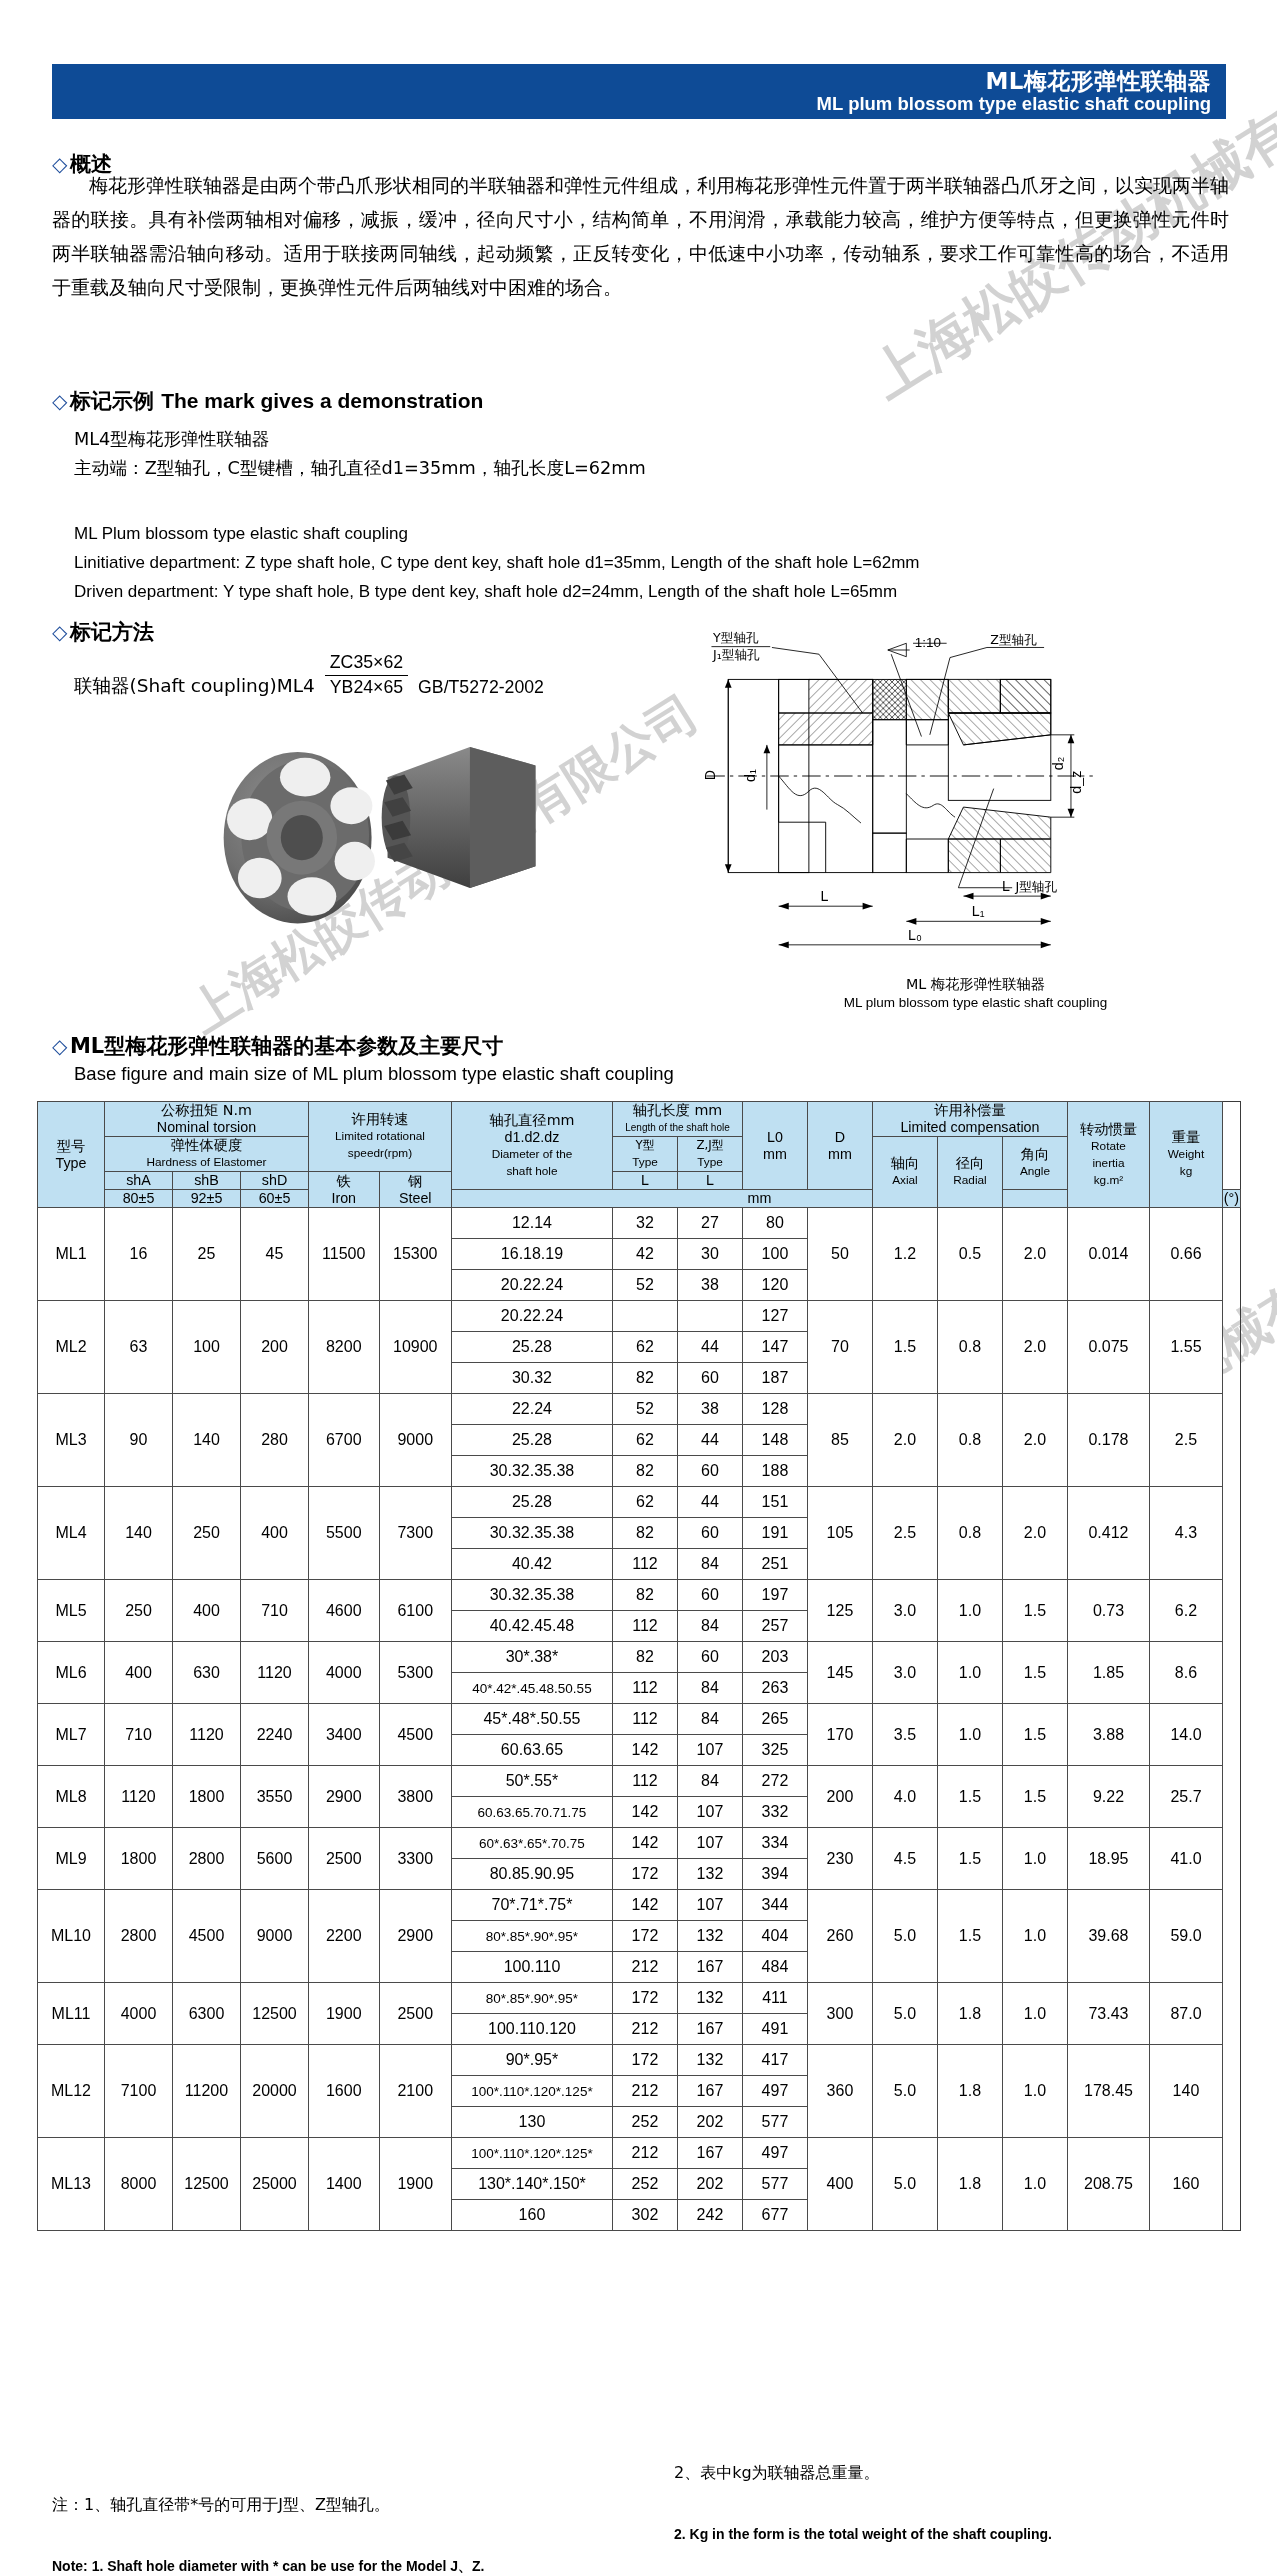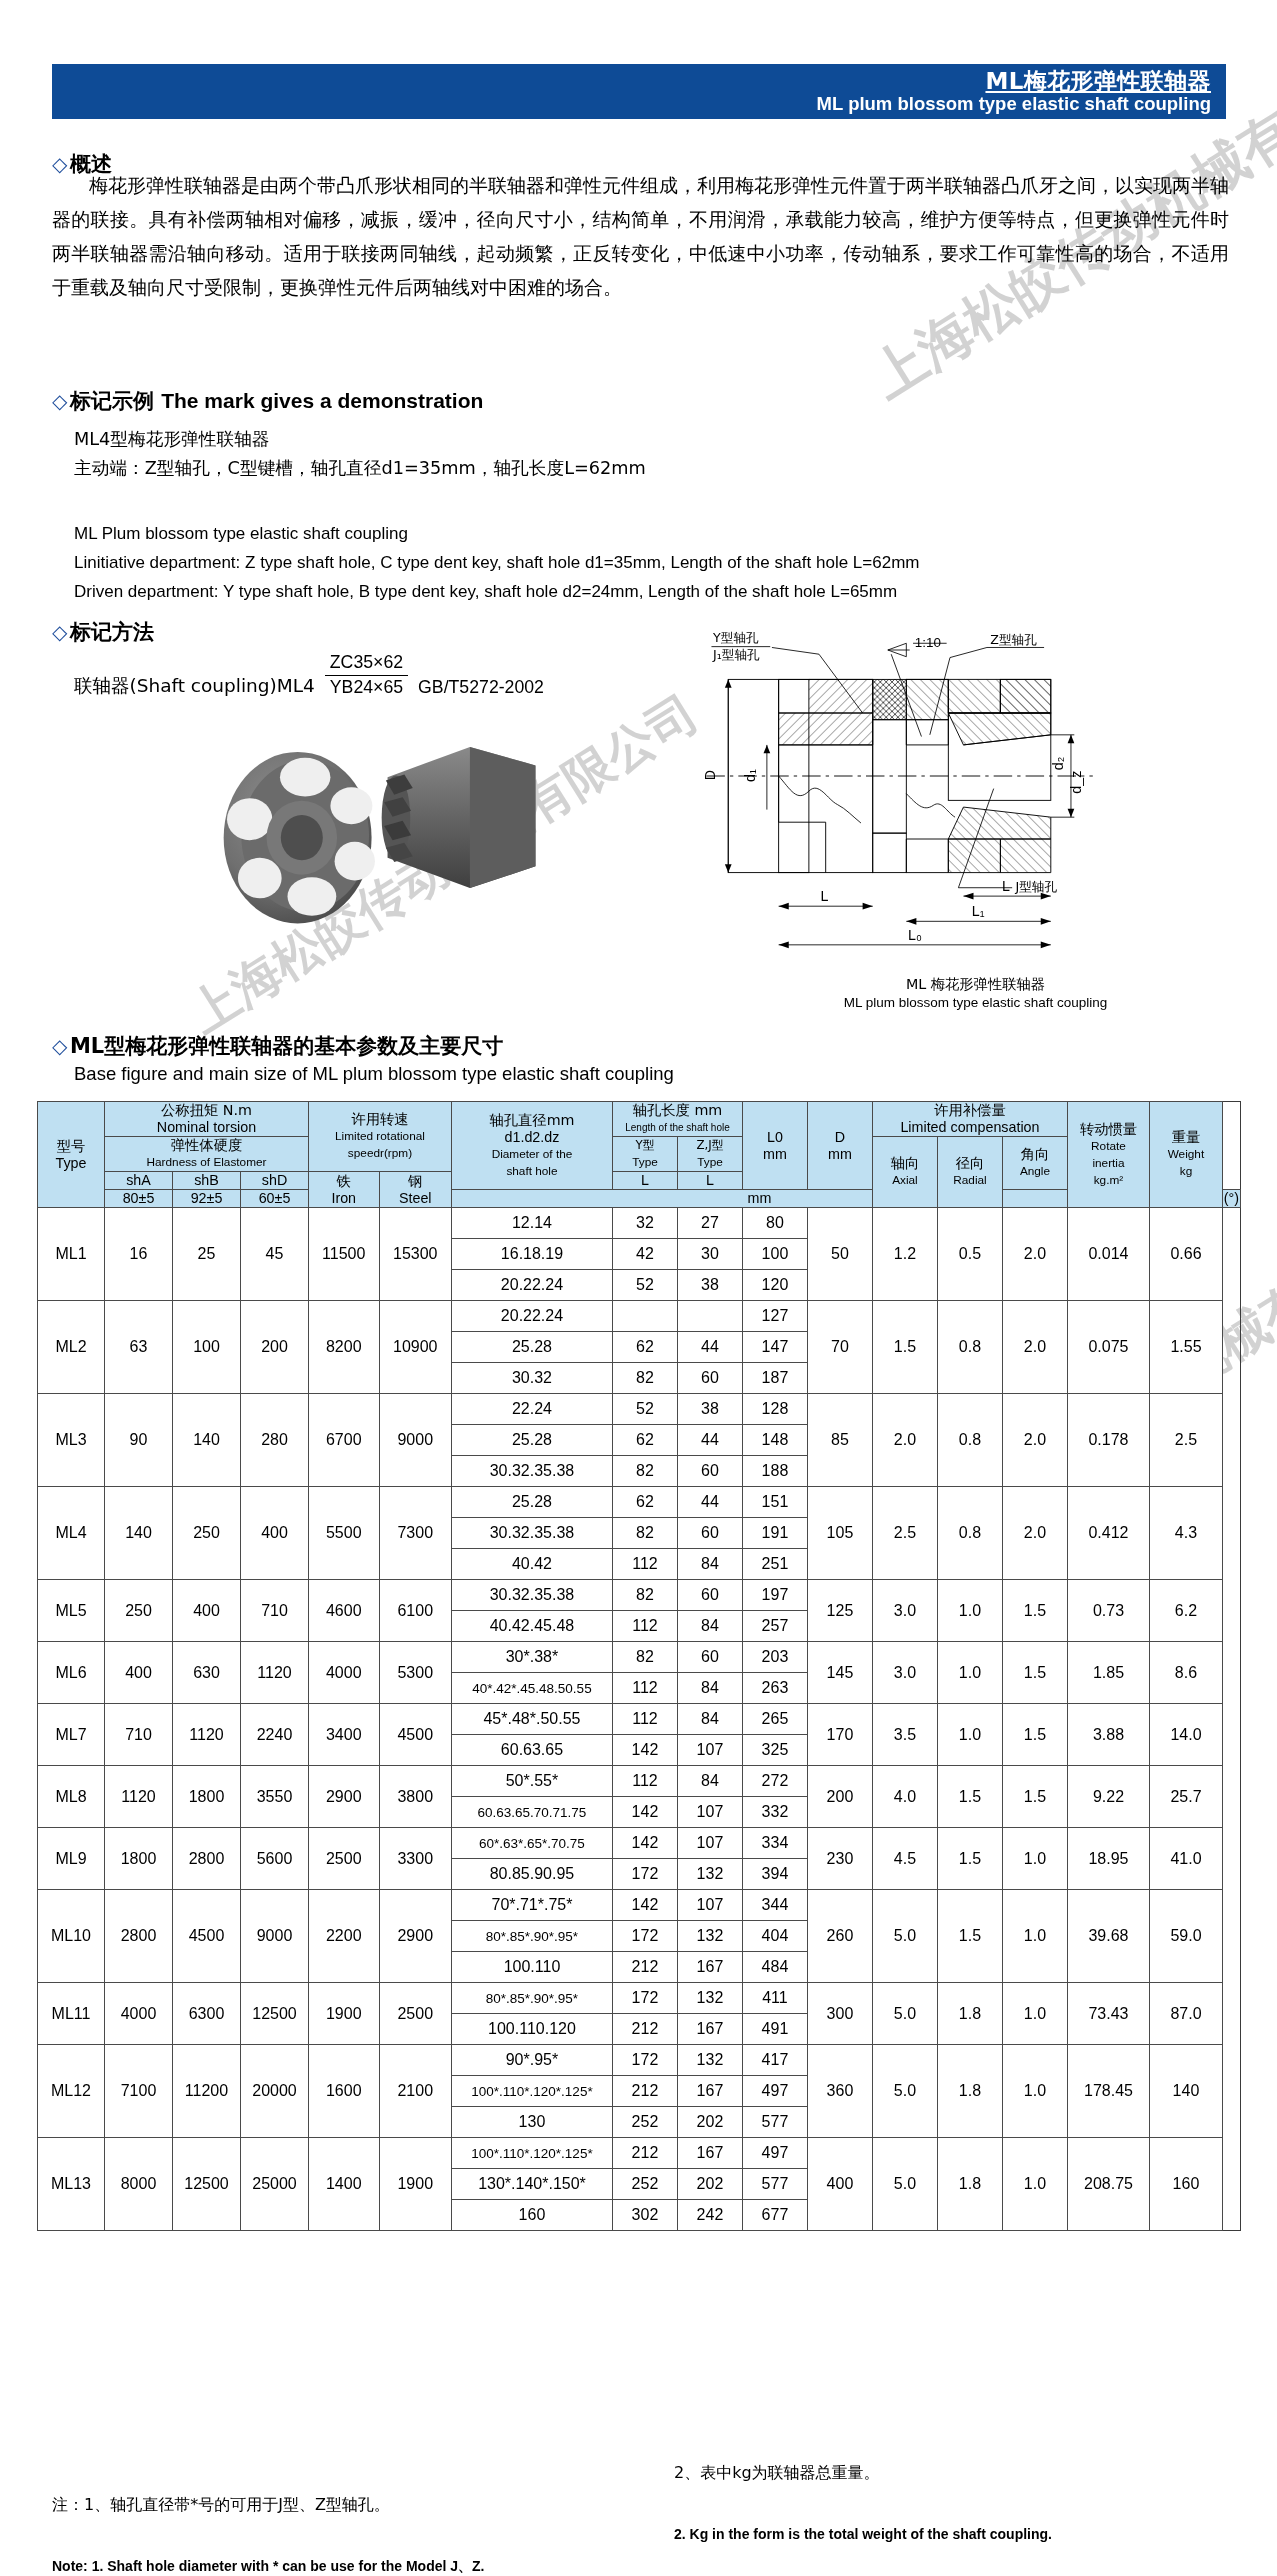--- a/index.html
+++ b/index.html
@@ -16,21 +16,20 @@
   
   .banner{
     position:absolute; left:52px; top:64px; width:1174px; height:55px;
     background:#0e4b96;
     color:#ffffff;
   }
   .banner .cn{
     position:absolute; right:15px; top:1.7px;
     font-size:23px; font-weight:bold; letter-spacing:0.4px;
     font-family:"DejaVu Sans",sans-serif;
-    text-decoration:underline;
   }
   .banner .en{
     position:absolute; right:15px; top:29px;
     font-size:18.5px; font-weight:bold; letter-spacing:0px;
   }
 
   
   .sec-h{position:absolute; font-size:21px; font-weight:bold; white-space:nowrap;
          font-family:"DejaVu Sans",sans-serif;}
   .dia{color:#1f4e9c; font-weight:normal; margin-right:2.5px; font-size:20px;}

